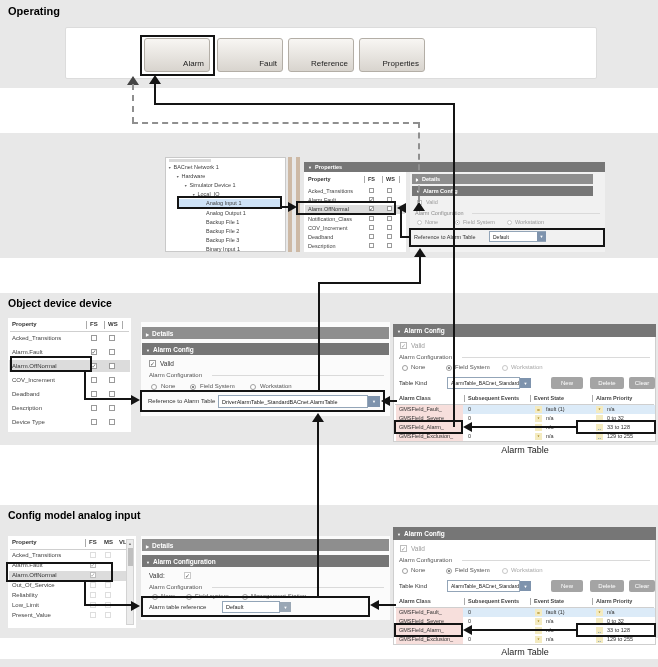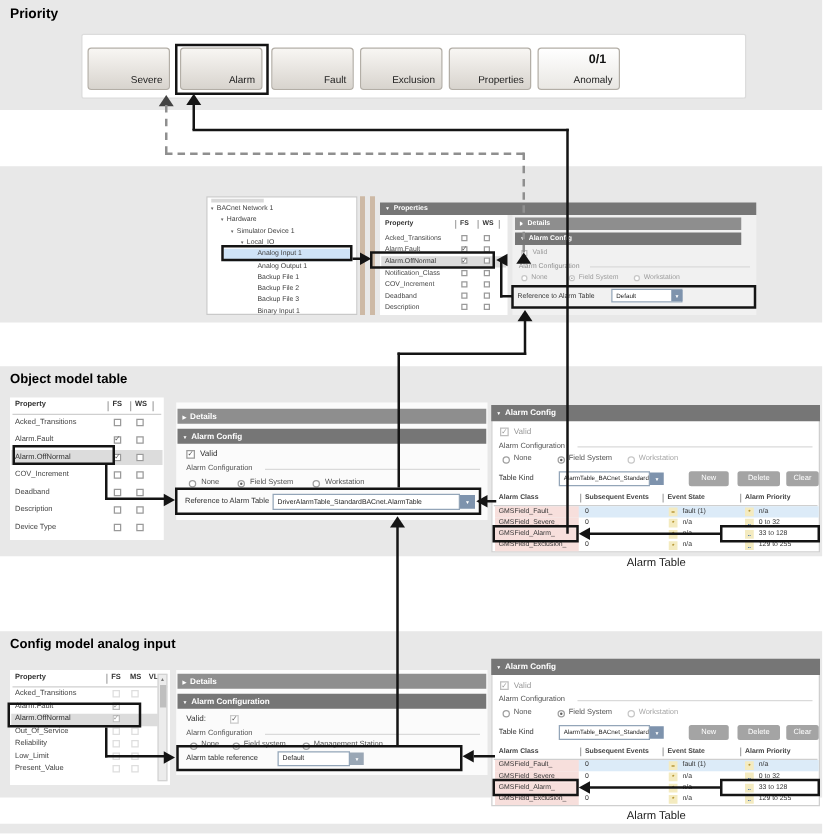--- a/index.html
+++ b/index.html
@@ -73,42 +73,35 @@
 <body>
 
 <div id="page">
 
   <div class="band" style="top:0;height:88px"></div>
   <div class="band" style="top:133px;height:125px"></div>
   <div class="band" style="top:293px;height:152px"></div>
   <div class="band" style="top:505px;height:133px"></div>
   <div class="band" style="top:659px;height:8px"></div>
 
-  <div class="stitle" style="left:8px;top:5px">Priority</div>
+  <div class="stitle" style="left:8px;top:5px">Operating</div>
   <div class="abs" style="left:65px;top:27px;width:530px;height:50px;background:#fff;border:1px solid #dcdcdc;border-radius:2px"></div>
 
-  <div class="obtn" style="left:70px">
-      <span>Severe</span>
-    </div>
   <div class="obtn" style="left:217px">
       <span>Fault</span>
     </div>
   <div class="obtn" style="left:144px">
       <span>Alarm</span>
     </div>
   <div class="obtn" style="left:288px">
-      <span>Exclusion</span>
+      <span>Reference</span>
     </div>
   <div class="obtn" style="left:359px">
       <span>Properties</span>
     </div>
-  <div class="obtn lit" style="left:430px">
-    <span class="badge">0/1</span>
-    <span>Anomaly</span>
-  </div>
 
 
   <div class="panel" style="left:165px;top:157px;width:121px;height:95px;border:1px solid #c9c9c9"></div>
   <div class="abs" style="left:169px;top:159px;width:42px;height:3px;background:#d9d9d9"></div>
   <div class="titem tw" style="left:168px;top:164px">BACnet Network 1</div>
   <div class="titem tw" style="left:176px;top:173px">Hardware</div>
   <div class="titem tw" style="left:184px;top:182px">Simulator Device 1</div>
   <div class="titem tw" style="left:192px;top:191px">Local_IO</div>
   <div class="abs" style="left:179px;top:199px;width:102px;height:10px;background:#cfe3f7"></div>
   <div class="titem" style="left:206px;top:200px">Analog Input 1</div>
@@ -174,21 +167,21 @@
   <div class="rad dim on" style="left:455px;top:220px;width:5px;height:5px"></div>
   <div class="abs" style="left:463px;top:219px;font-size:5.5px;color:#9b9b9b">Field System</div>
   <div class="rad dim" style="left:507px;top:220px;width:5px;height:5px"></div>
   <div class="abs" style="left:515px;top:219px;font-size:5.5px;color:#9b9b9b">Workstation</div>
   <div class="abs" style="left:414px;top:234px;font-size:5.5px;color:#333">Reference to Alarm Table</div>
   <div class="dd" style="left:489px;top:231px;width:57px;height:11px;font-size:5px">
       <span>Default</span>
     </div>
   <div class="ddb" style="left:537px;top:232px;width:9px;height:9px"></div>
 
-  <div class="stitle" style="left:8px;top:297px;font-size:10.5px">Object model table</div>
+  <div class="stitle" style="left:8px;top:297px;font-size:10.5px">Object device device</div>
 
   <div class="panel" style="left:8px;top:318px;width:123px;height:114px"></div>
   <div class="abs" style="left:12px;top:321px;font-size:6px;font-weight:bold;color:#333">Property</div>
   <div class="abs" style="left:90px;top:321px;font-size:6px;font-weight:bold;color:#333">FS</div>
   <div class="abs" style="left:108px;top:321px;font-size:6px;font-weight:bold;color:#333">WS</div>
   <div class="vsep" style="left:86px;top:321px;height:8px"></div>
     <div class="vsep" style="left:104px;top:321px;height:8px"></div>
     <div class="vsep" style="left:122px;top:321px;height:8px"></div>
   <div class="hsep" style="left:10px;top:331px;width:119px"></div>
 

